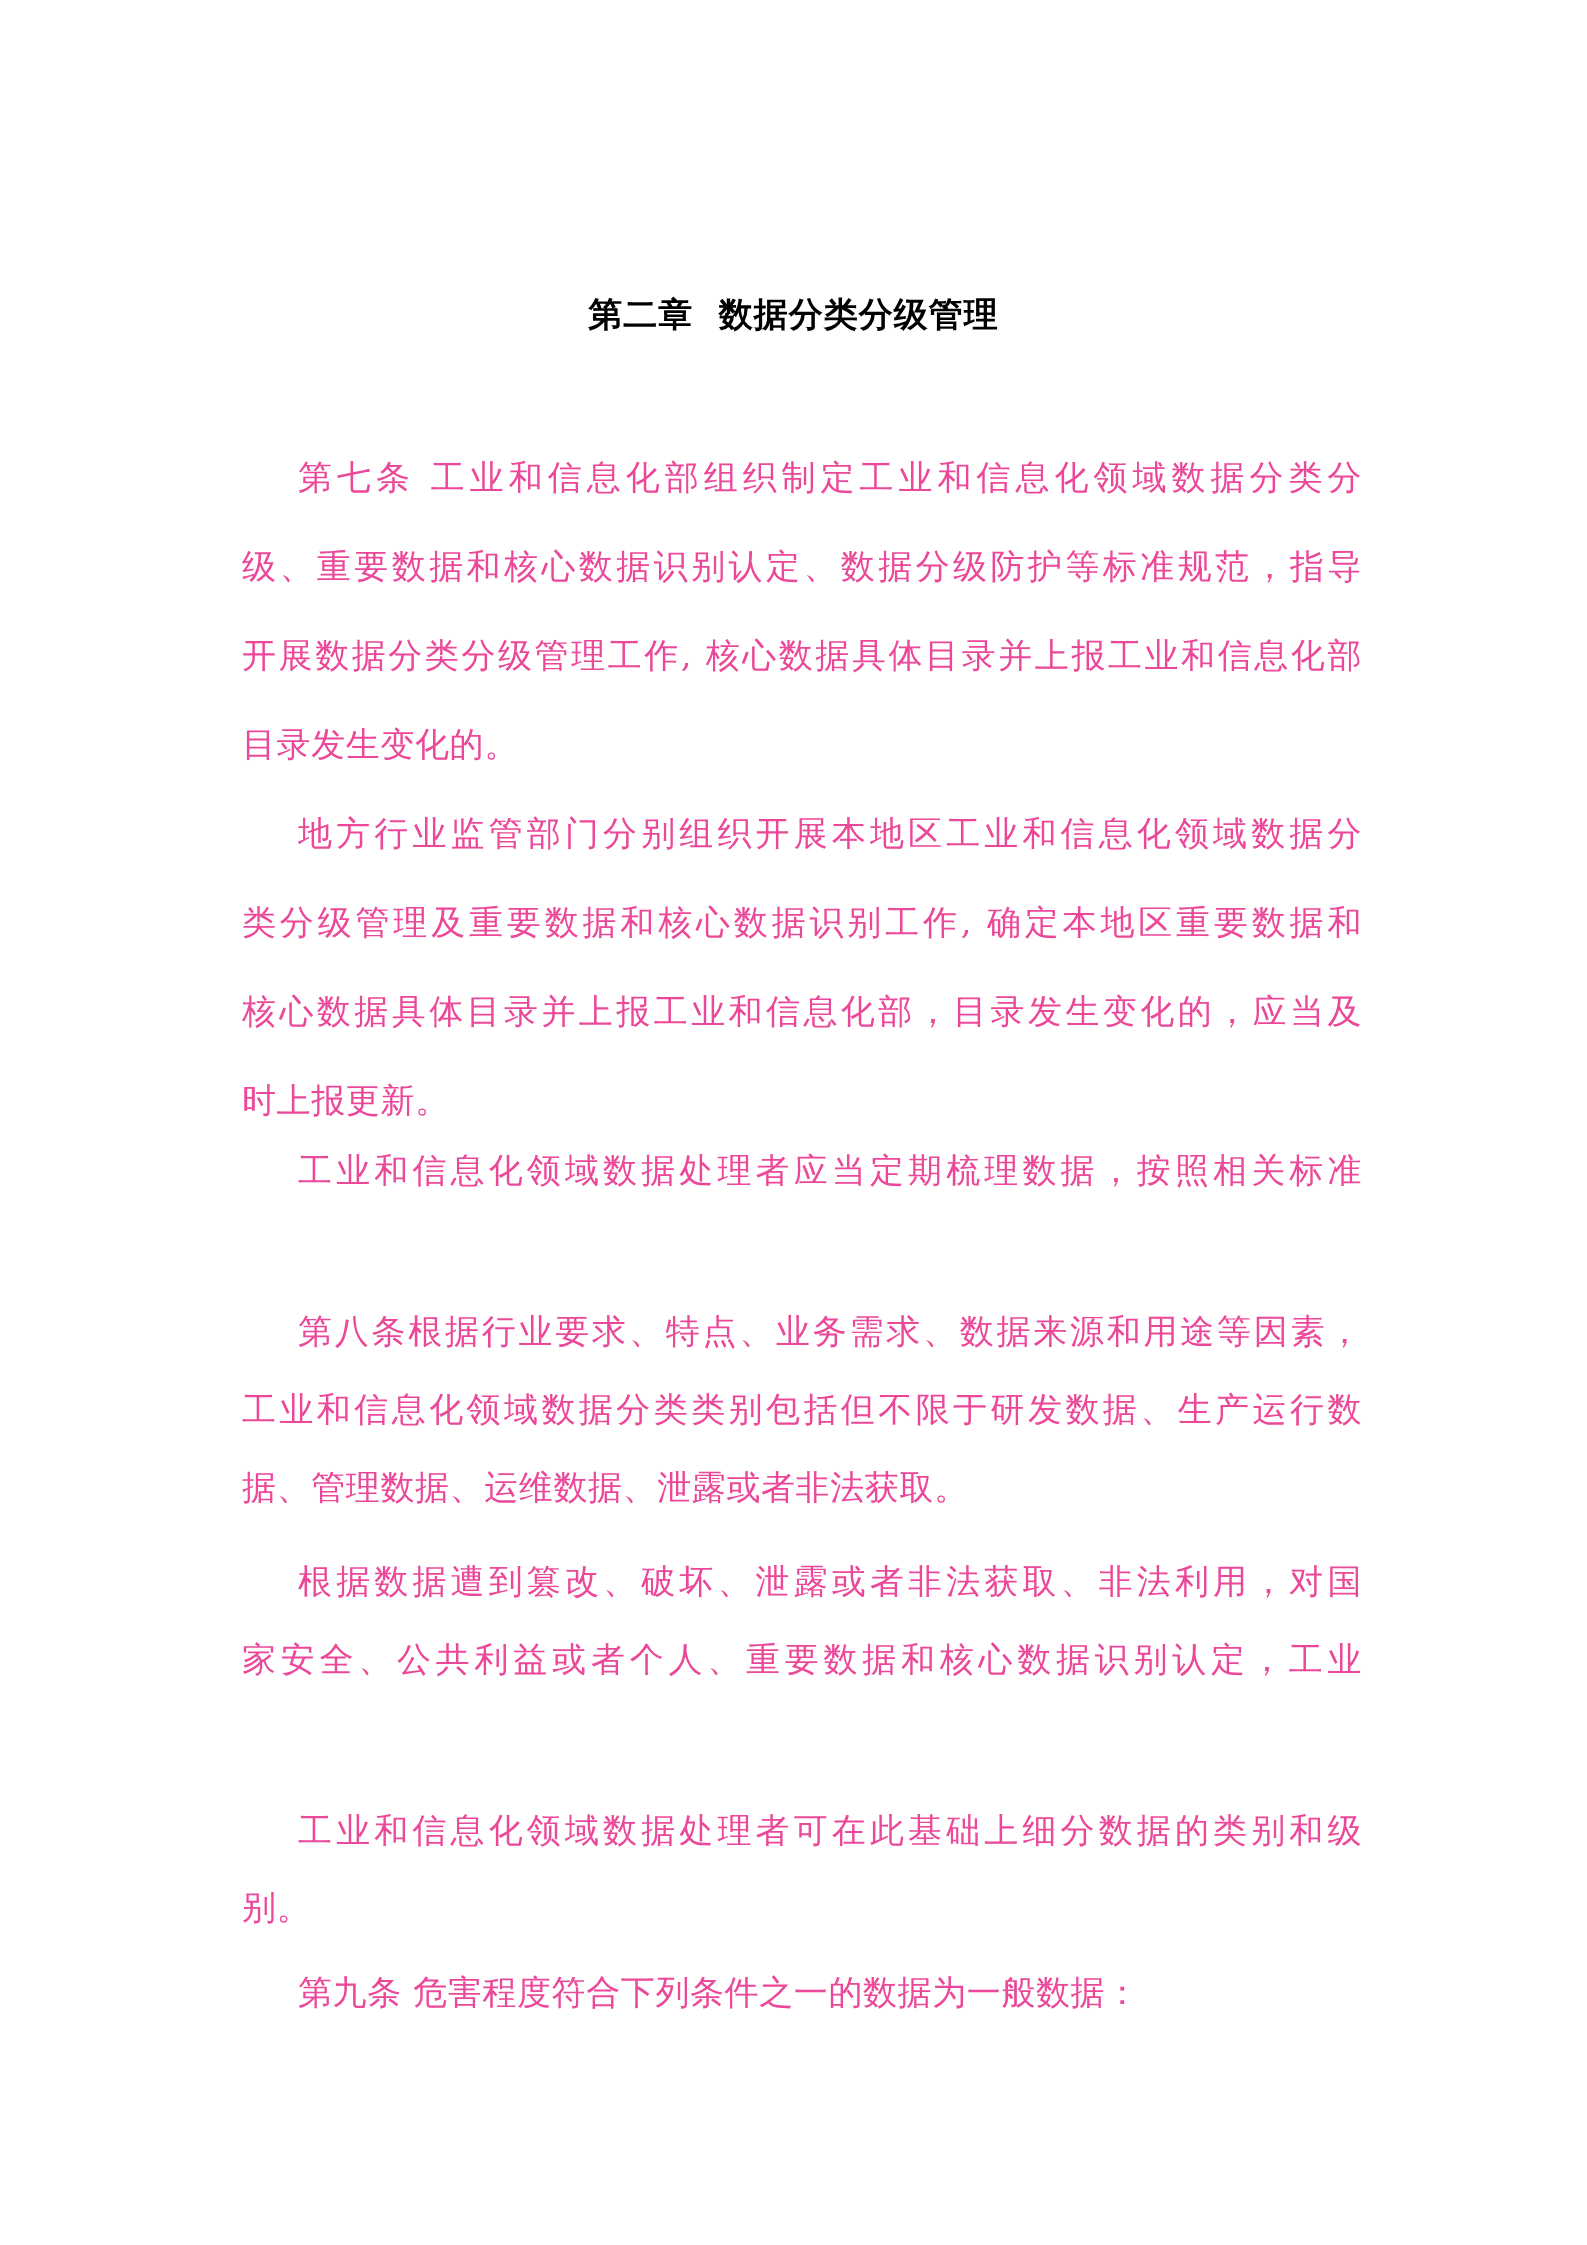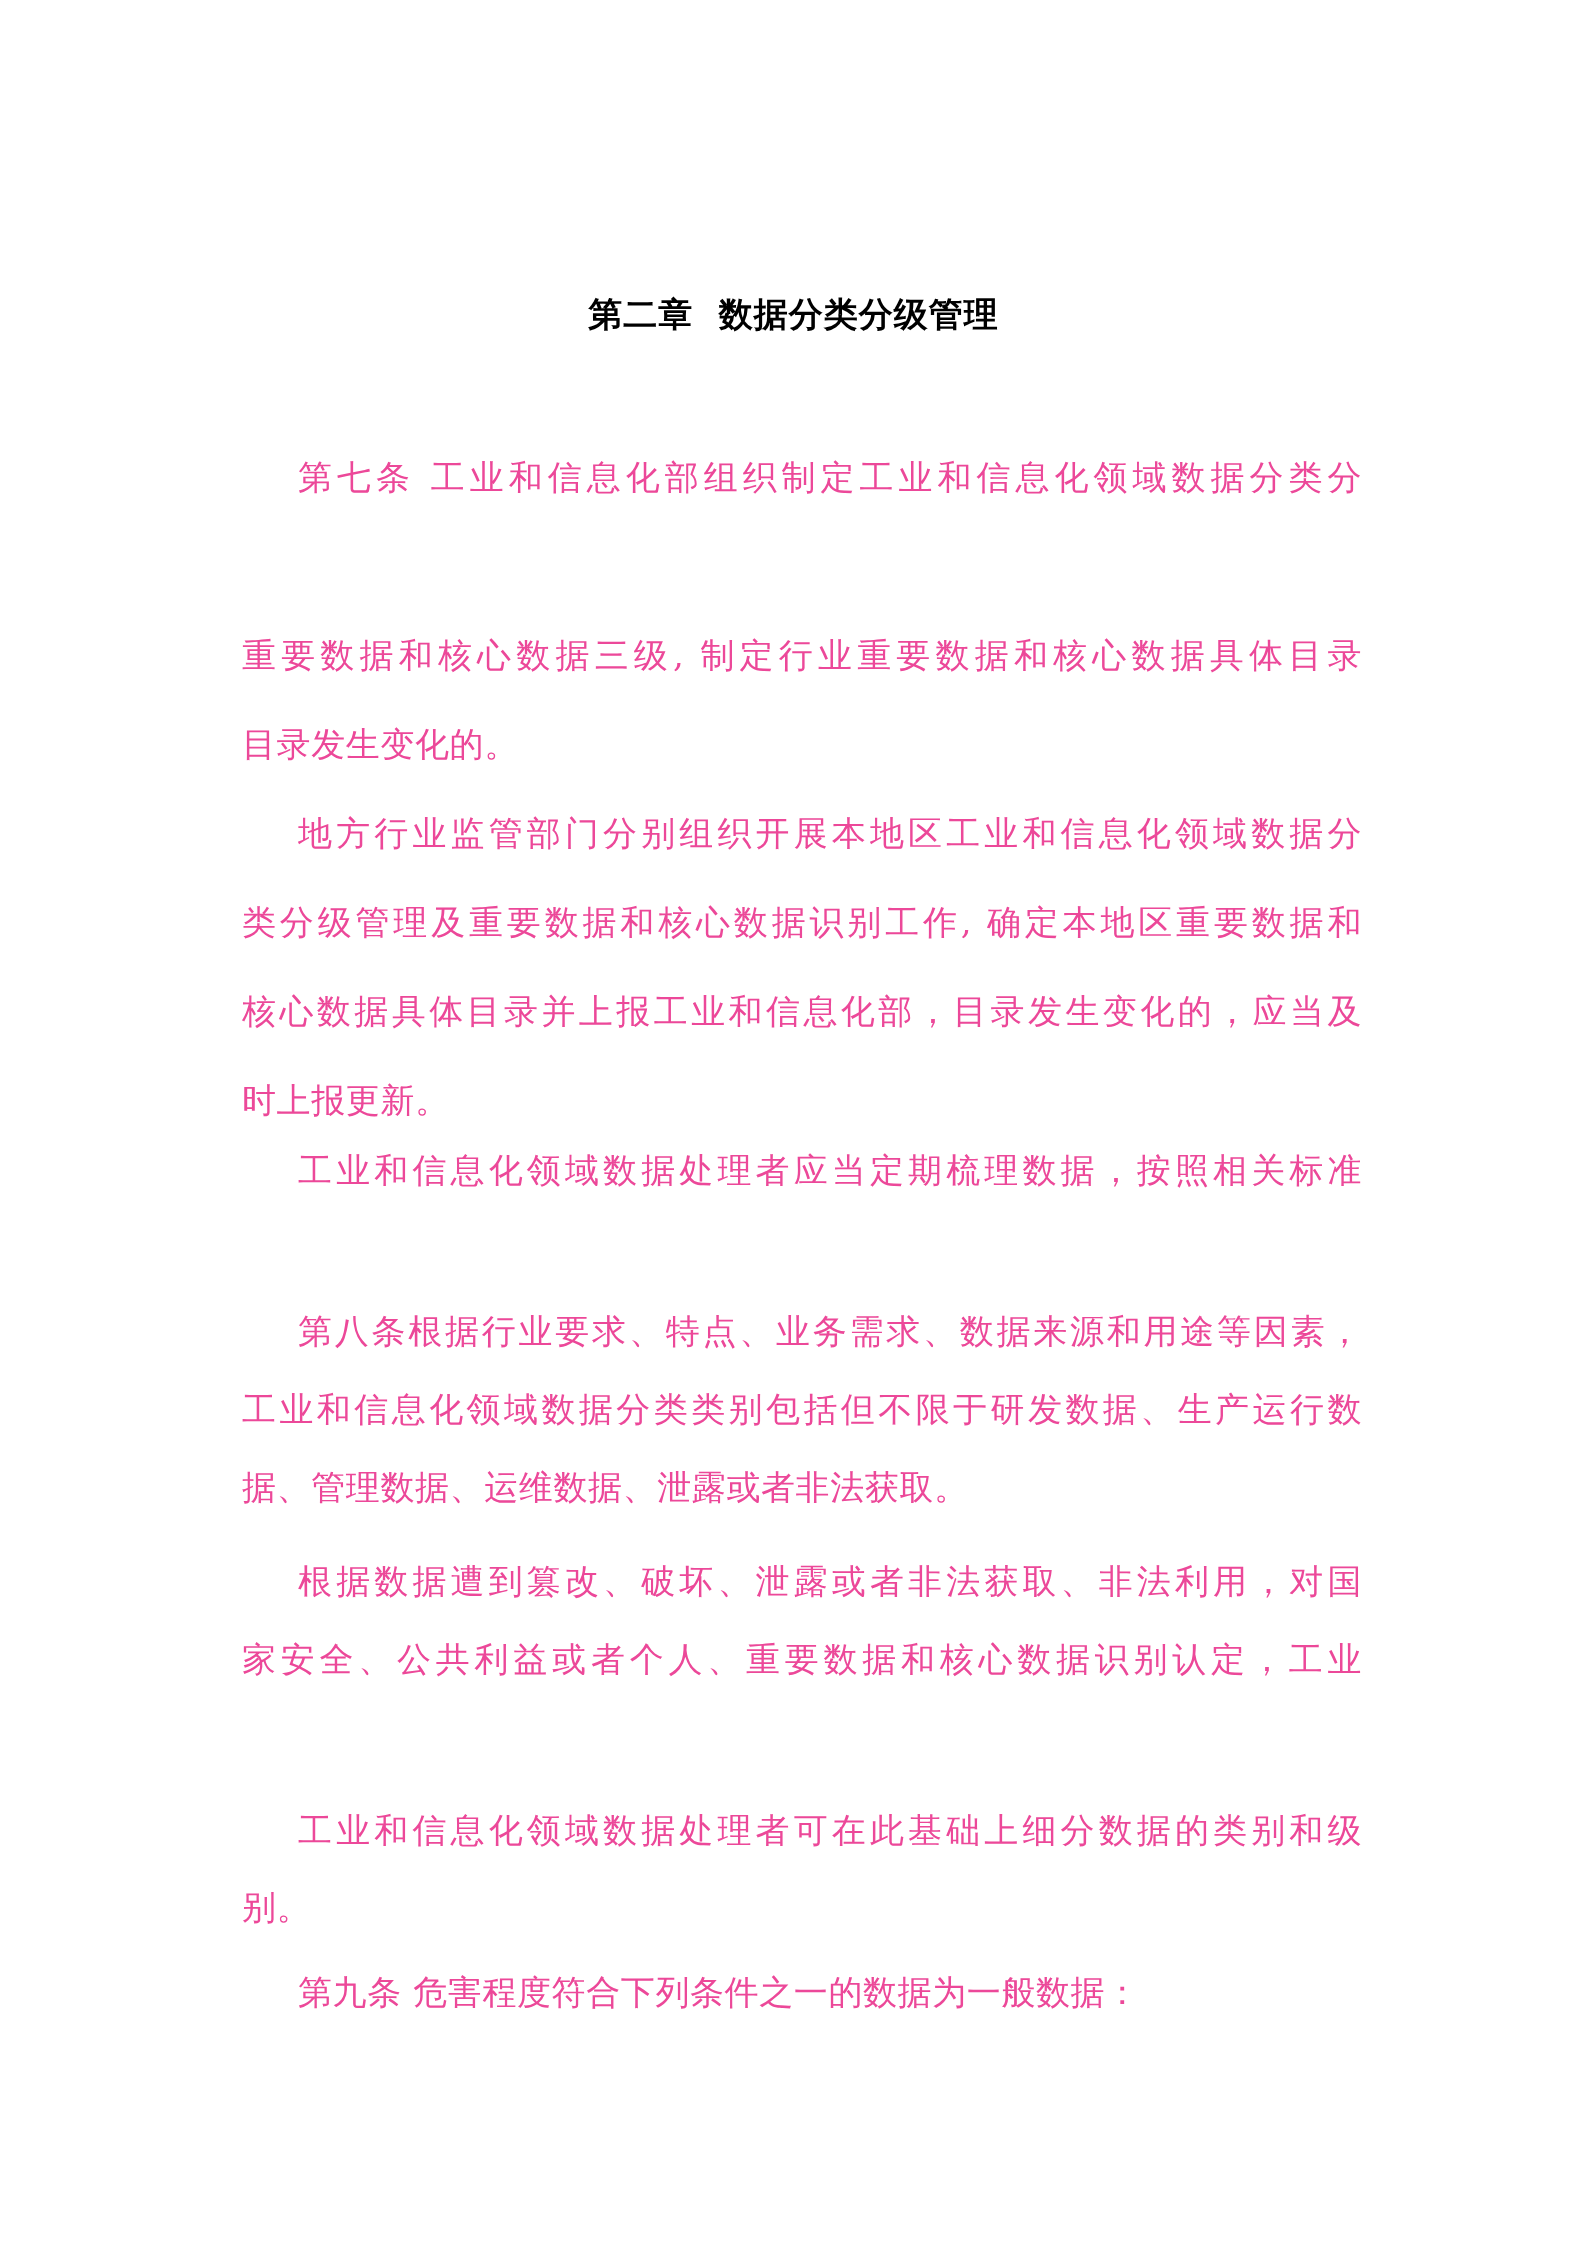--- a/index.html
+++ b/index.html
@@ -56,21 +56,22 @@
     }
   </style>
 </head>
 <body>
 
 <div class="page">
 
   <div class="chapter-title">第二章  数据分类分级管理</div>
 
   <div class="line indent justify" style="top:455px">第七条 工业和信息化部组织制定工业和信息化领域数据分类分</div>
-  <div class="line justify" style="top:633px">重要数据和核心数据三级, 制定行业重要数据和核心数据具体目录</div>
+  <div class="line justify" style="top:544px">级、重要数据和核心数据识别认定、数据分级防护等标准规范，指导</div>
+  <div class="line justify" style="top:633px">开展数据分类分级管理工作, 核心数据具体目录并上报工业和信息化部</div>
   <div class="line" style="top:722px">目录发生变化的。</div>
 
   <div class="line indent justify" style="top:811px">地方行业监管部门分别组织开展本地区工业和信息化领域数据分</div>
   <div class="line justify" style="top:900px">类分级管理及重要数据和核心数据识别工作, 确定本地区重要数据和</div>
   <div class="line justify" style="top:989px">核心数据具体目录并上报工业和信息化部，目录发生变化的，应当及</div>
   <div class="line" style="top:1078px">时上报更新。</div>
 
   <div class="line indent justify" style="top:1148px">工业和信息化领域数据处理者应当定期梳理数据，按照相关标准</div>
 
   <div class="line indent justify" style="top:1309px">第八条根据行业要求、特点、业务需求、数据来源和用途等因素，</div>

